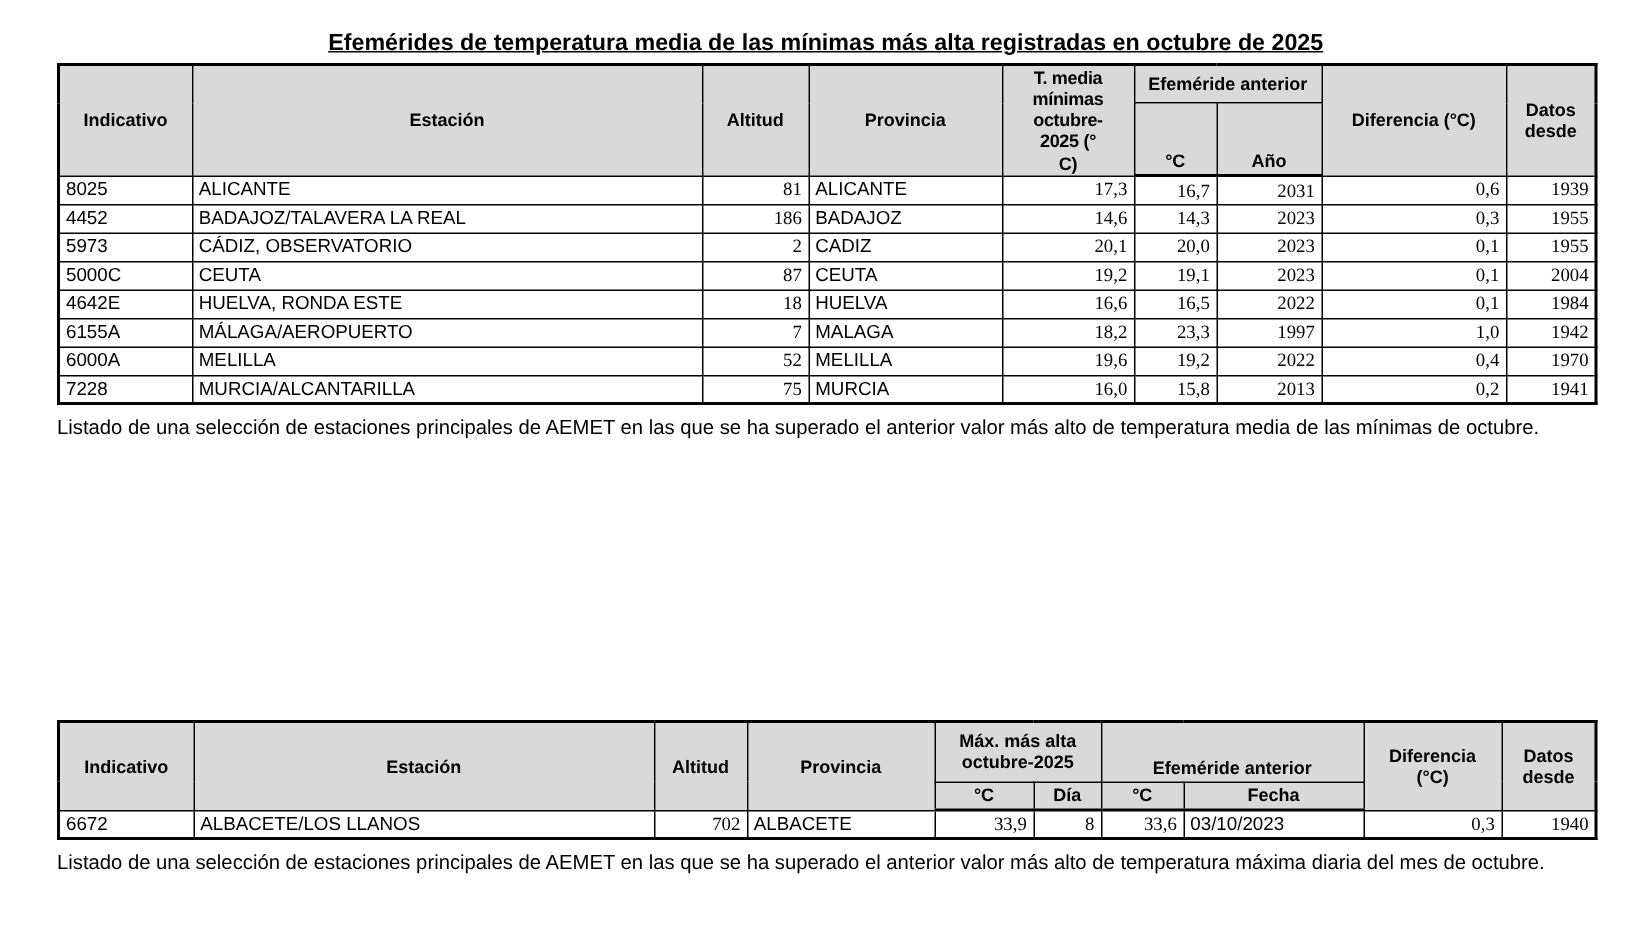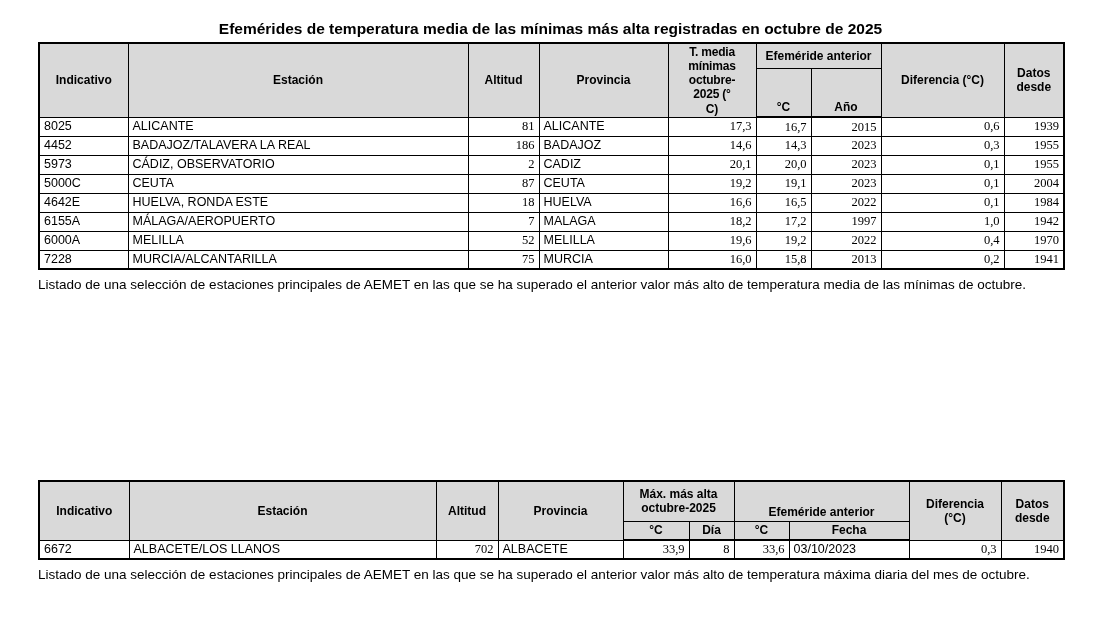--- a/index.html
+++ b/index.html
@@ -12,20 +12,21 @@
     overflow: hidden;
   }
   .page { padding: 20px 0 0 38px; }
 
   .tbl-title {
     width: 1025px;
     text-align: center;
     font-weight: bold;
     font-size: 15.5px;
     margin: 0 0 4px 0;
+    text-decoration: underline;
   }
 
   table.recs {
     border-collapse: collapse;
     table-layout: fixed;
     width: 1025px;
     border: 2px solid #000;
   }
   table.recs th, table.recs td {
     border: 1px solid #000;
@@ -111,21 +112,21 @@
         </tr>
       </thead>
       <tbody>
         <tr>
           <td class="txt">8025</td>
           <td class="txt">ALICANTE</td>
           <td class="num">81</td>
           <td class="txt">ALICANTE</td>
           <td class="num">17,3</td>
           <td class="num">16,7</td>
-          <td class="num">2015</td>
+          <td class="num">2031</td>
           <td class="num">0,6</td>
           <td class="num">1939</td>
         </tr>
         <tr>
           <td class="txt">4452</td>
           <td class="txt">BADAJOZ/TALAVERA LA REAL</td>
           <td class="num">186</td>
           <td class="txt">BADAJOZ</td>
           <td class="num">14,6</td>
           <td class="num">14,3</td>
@@ -165,21 +166,21 @@
           <td class="num">2022</td>
           <td class="num">0,1</td>
           <td class="num">1984</td>
         </tr>
         <tr>
           <td class="txt">6155A</td>
           <td class="txt">MÁLAGA/AEROPUERTO</td>
           <td class="num">7</td>
           <td class="txt">MALAGA</td>
           <td class="num">18,2</td>
-          <td class="num">17,2</td>
+          <td class="num">23,3</td>
           <td class="num">1997</td>
           <td class="num">1,0</td>
           <td class="num">1942</td>
         </tr>
         <tr>
           <td class="txt">6000A</td>
           <td class="txt">MELILLA</td>
           <td class="num">52</td>
           <td class="txt">MELILLA</td>
           <td class="num">19,6</td>

